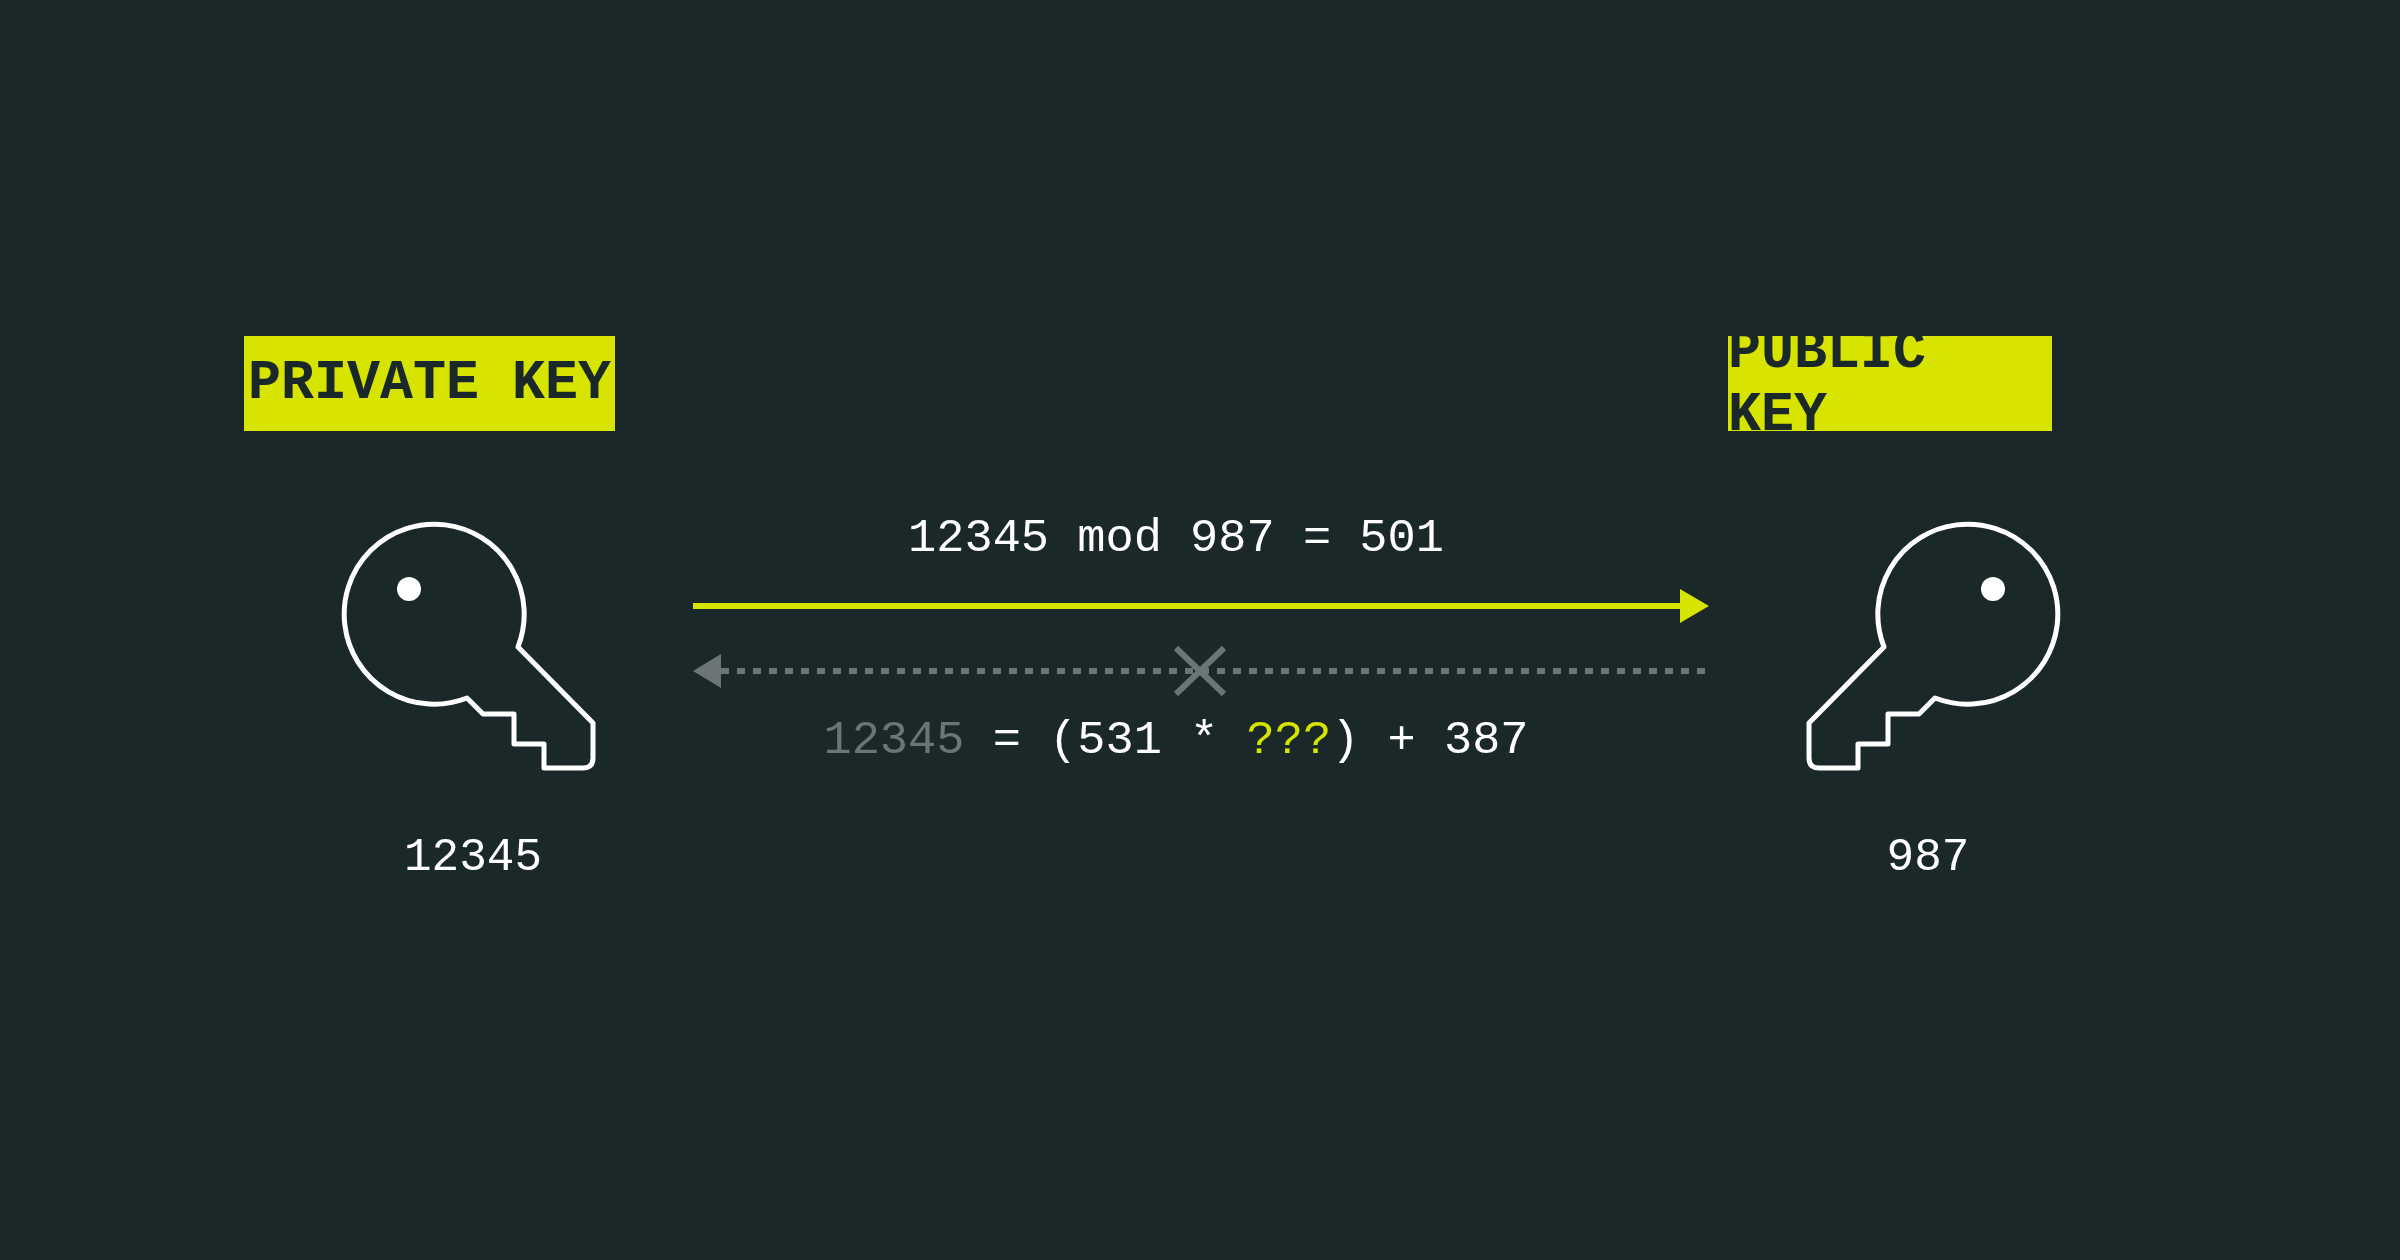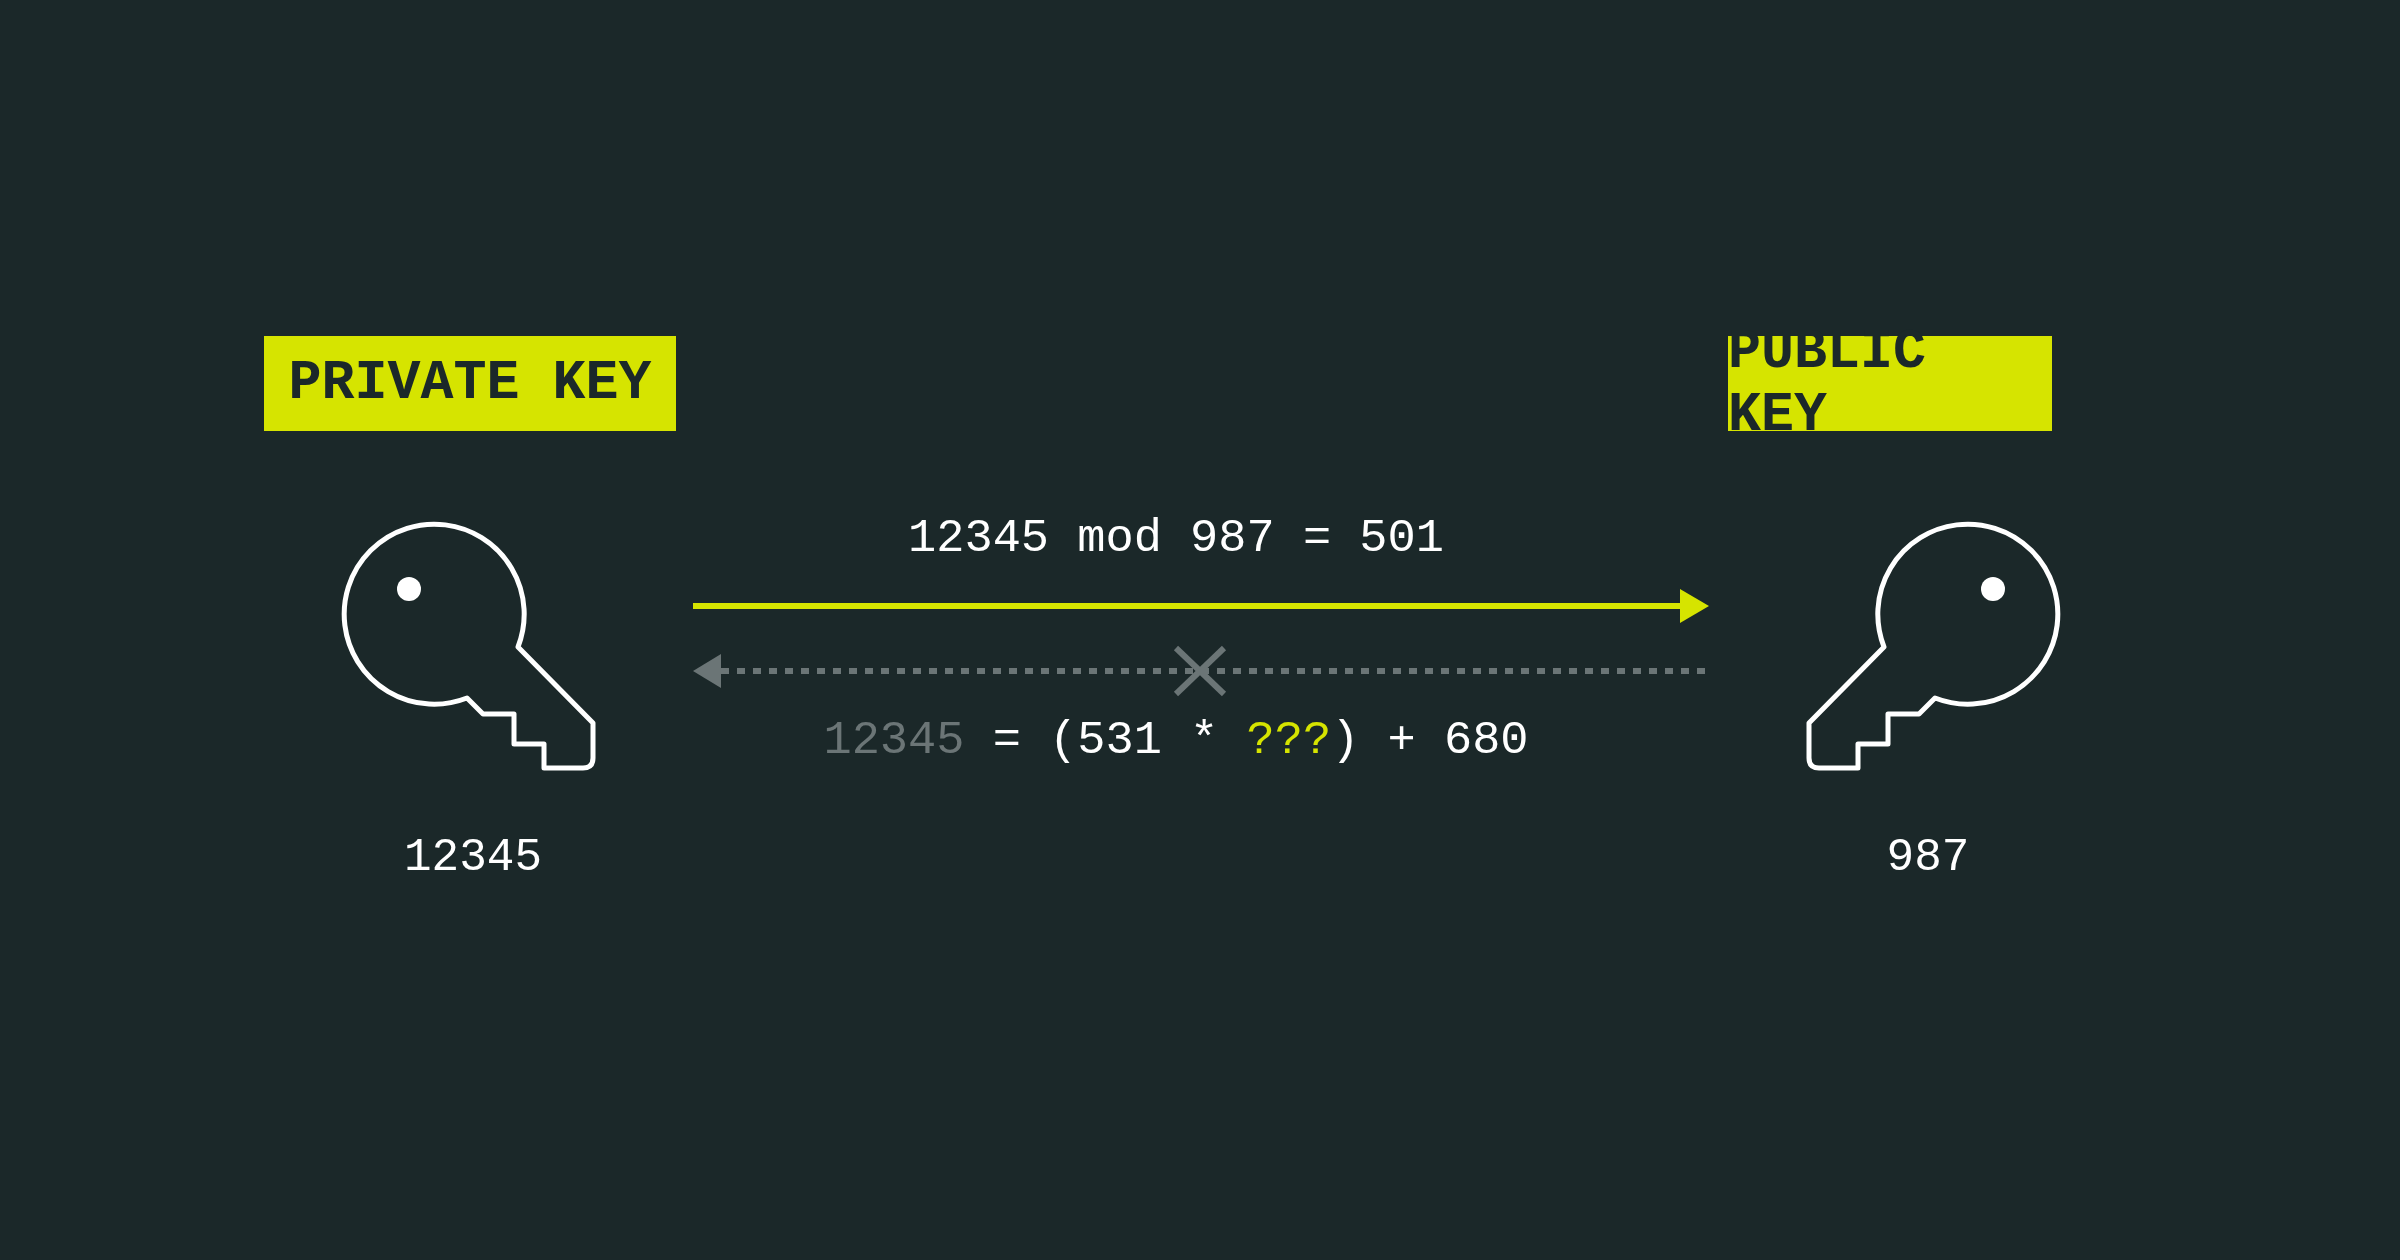--- a/index.html
+++ b/index.html
@@ -5,21 +5,21 @@
   html, body { margin:0; padding:0; }
   body {
     width:2400px; height:1260px; background:#1b2829; position:relative; overflow:hidden;
     font-family:"Liberation Mono", "DejaVu Sans Mono", monospace;
   }
   .label-box {
     position:absolute; top:336px; height:95px; background:#d6e400;
     display:flex; align-items:center; justify-content:center;
     color:#1b2829; font-weight:bold; font-size:55px; letter-spacing:0px;
   }
-  #private-label { left:264px; width:412px; }
+  #private-label { left:244px; width:371px; }
   #public-label { left:1728px; width:324px; }
   .key-svg { position:absolute; top:0; left:0; }
   .num-label {
     position:absolute; top:832px; color:#ffffff; font-size:46px; text-align:center; width:300px;
   }
   #private-value { left:323px; }
   #public-value { left:1778px;text-align:center; }
   .formula {
     position:absolute; left:668px; width:1016px; text-align:center; font-size:47px; color:#ffffff; white-space:pre;
   }
@@ -57,16 +57,16 @@
   </g>
 
   <g stroke="#6b7576" stroke-width="6">
     <line x1="1176" y1="648" x2="1224" y2="694"></line>
     <line x1="1224" y1="648" x2="1176" y2="694"></line>
   </g>
 </svg>
 
 <div class="formula" id="forward-formula">12345 mod 987 = 501</div>
 
-<div class="formula" id="reverse-formula"><span class="muted">12345</span><span> = (531 * </span><span class="hl">???</span><span>) + 680</span></div>
+<div class="formula" id="reverse-formula"><span class="muted">12345</span><span> = (531 * </span><span class="hl">???</span><span>) + 387</span></div>
 
 <div class="num-label" id="private-value">12345</div>
 <div class="num-label" id="public-value">987</div>
 
 </body></html>

